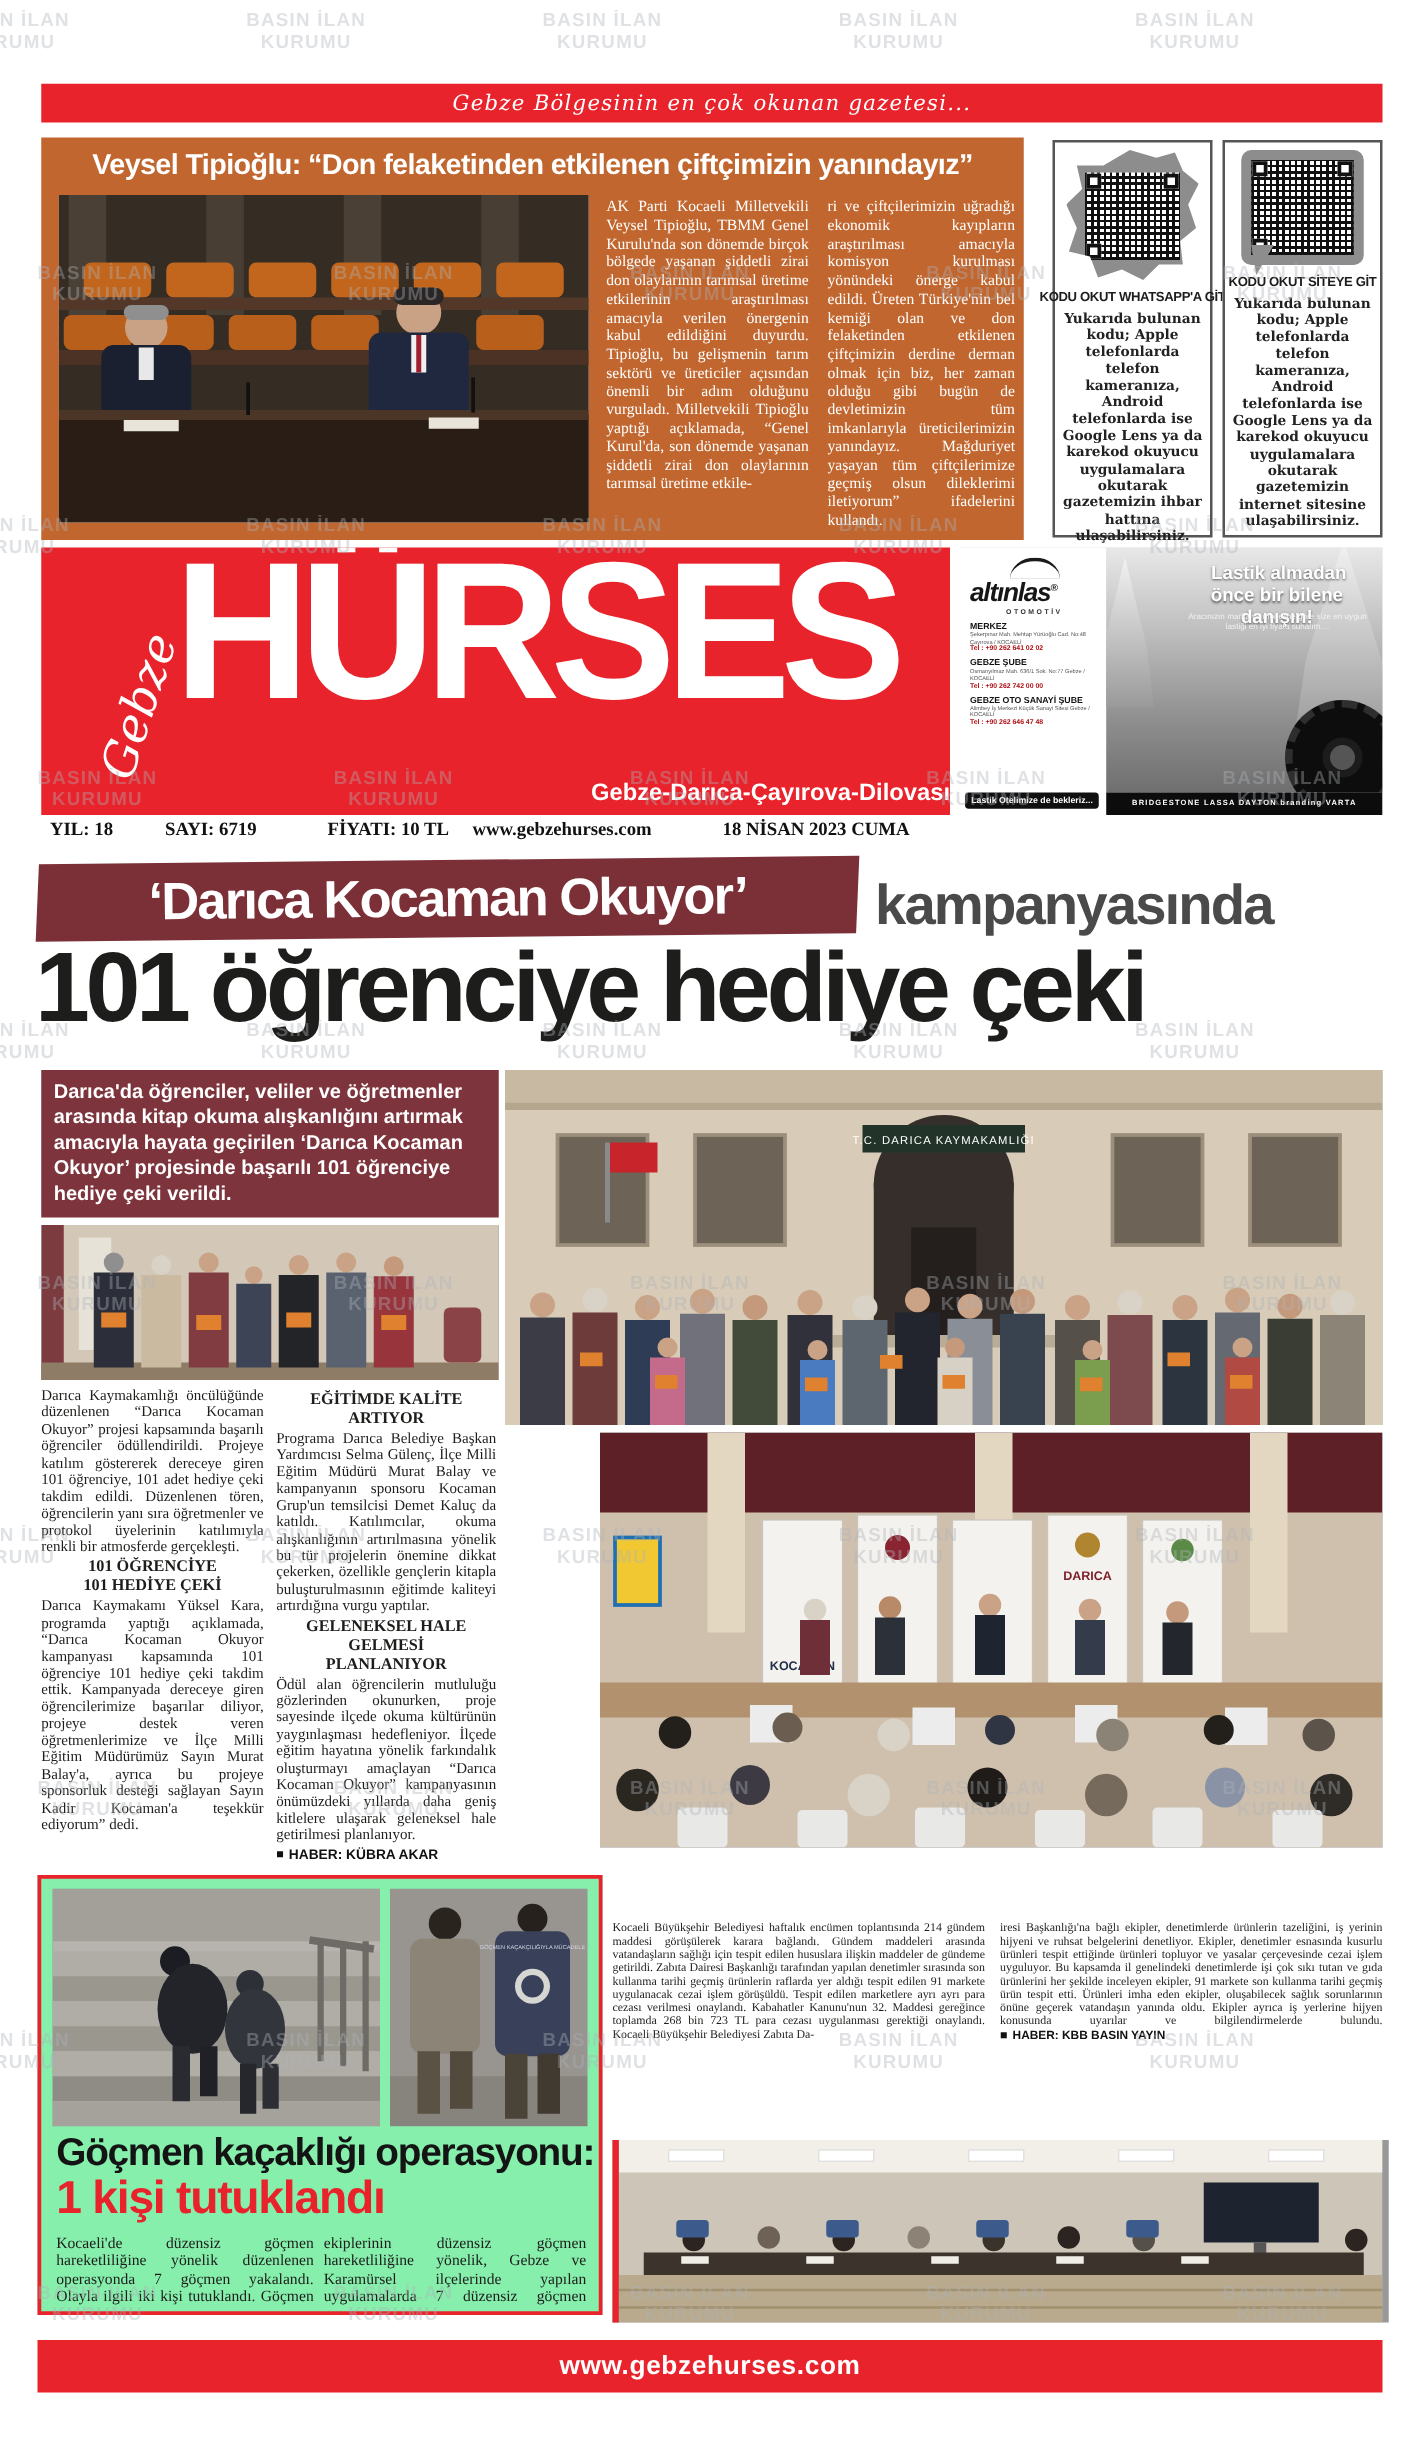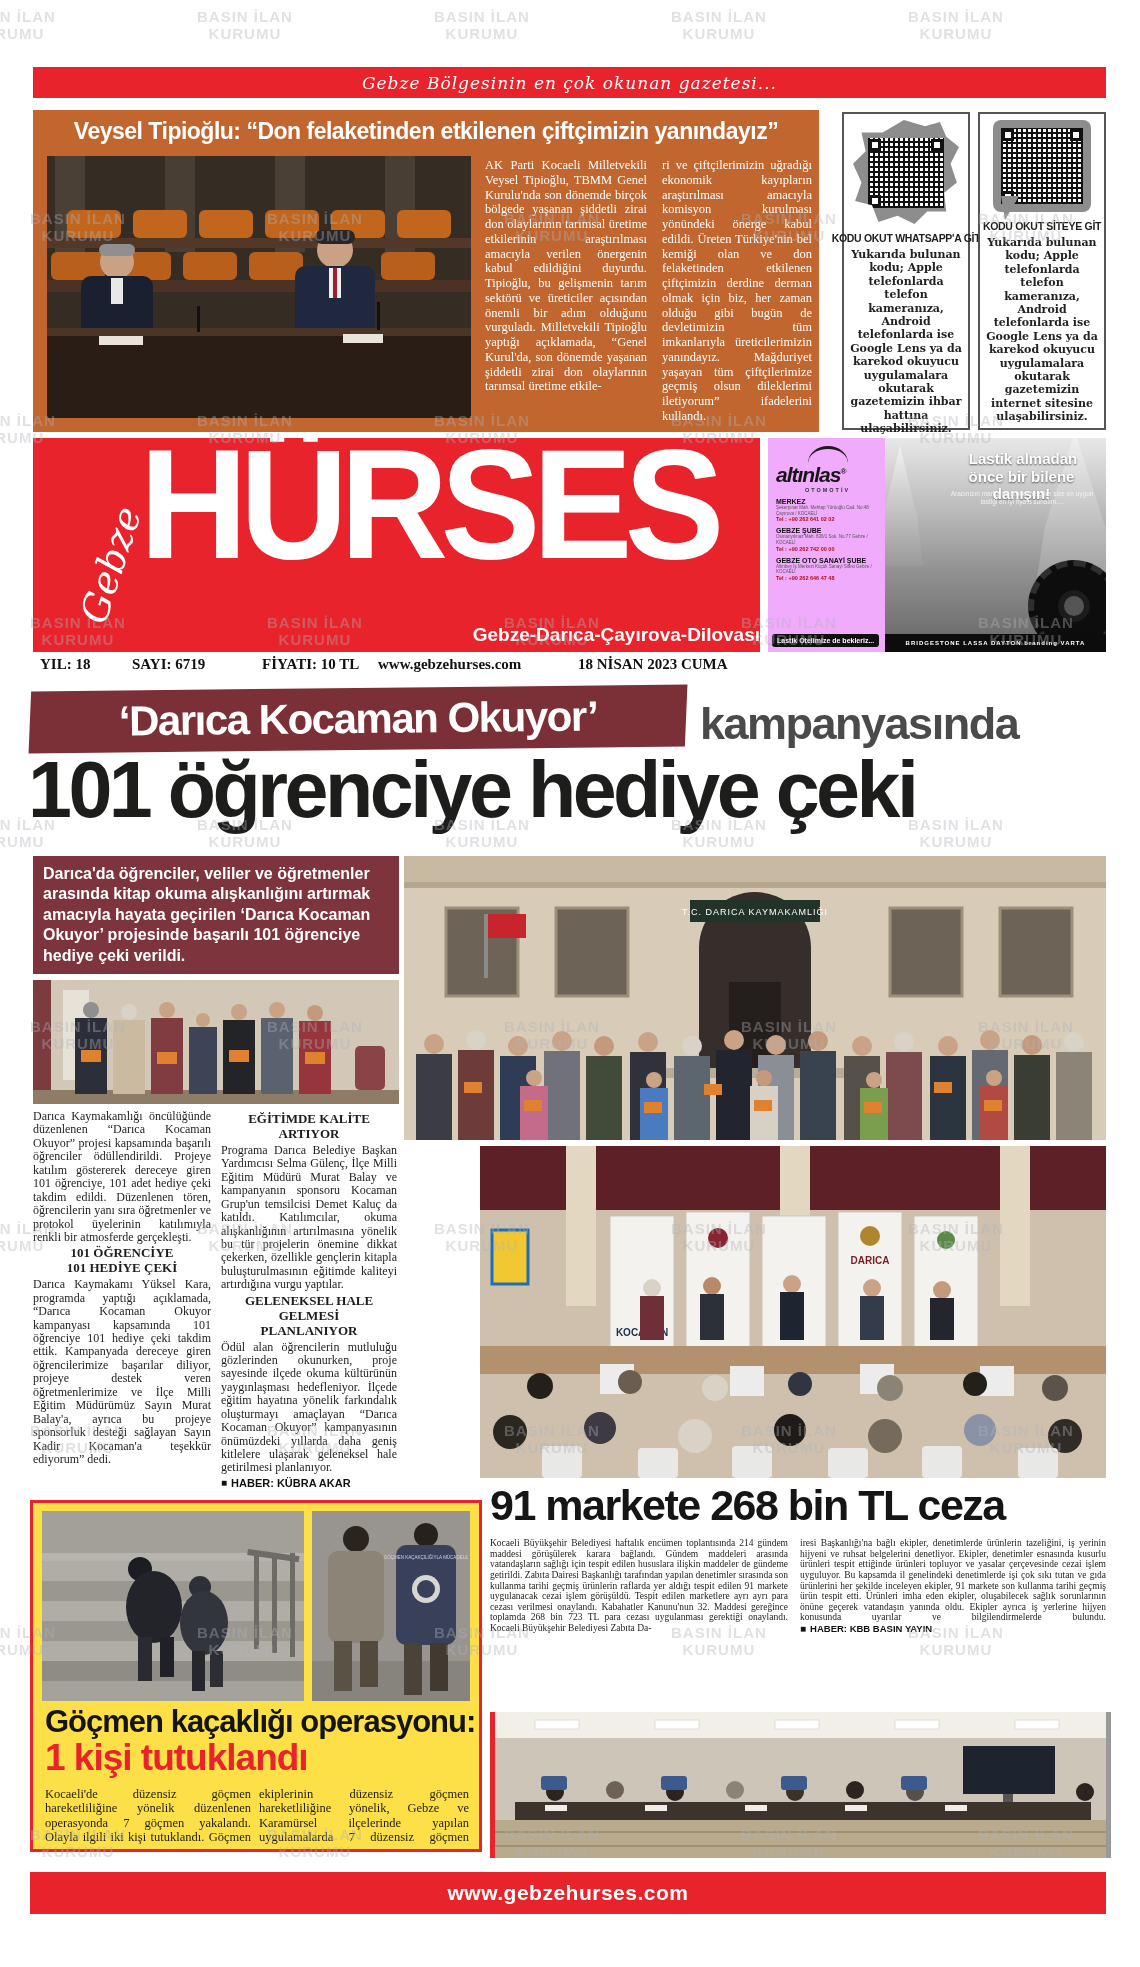--- a/index.html
+++ b/index.html
@@ -46,21 +46,21 @@
   
   .mast{left:33px;top:438px;width:727px;height:214px;background:#e8232b;overflow:hidden;}
   .gebze{position:absolute;left:18px;top:105px;color:#fff;font:italic 38px "DejaVu Serif",serif;
          transform:rotate(-72deg);transform-origin:center;}
   .hurses{position:absolute;left:70px;top:-12px;width:650px;text-align:center;color:#fff;
           font:bold 150px/1.05 "Liberation Sans",sans-serif;letter-spacing:-8px;transform:scaleY(1.04);}
   .mastsub{position:absolute;left:0;bottom:6px;width:100%;text-align:right;color:#fff;
            font:bold 19px "Liberation Sans",sans-serif;}
   
   .ad{left:768px;top:438px;width:338px;height:214px;background:#e4e2df;overflow:hidden;font-family:"Liberation Sans",sans-serif;}
-  .adpanel{position:absolute;left:0;top:0;width:117px;height:214px;background:#f0abfc;padding:6px 6px 0 8px;box-sizing:border-box;}
+  .adpanel{position:absolute;left:0;top:0;width:117px;height:214px;background:#ffffff;padding:6px 6px 0 8px;box-sizing:border-box;}
   .adbrand{font:bold italic 21px "Liberation Sans",sans-serif;color:#161616;letter-spacing:-1px;}
   .adbrand sup{font-size:8px;}
   .adwing{display:block;width:40px;height:14px;margin:2px auto 0;border-top:3px solid #1a1a1a;
           border-radius:50% 50% 0 0/100% 100% 0 0;}
   .adbrandsub{font:bold 5.5px "Liberation Sans",sans-serif;letter-spacing:2px;text-align:center;color:#333;}
   .adloc{margin-top:5px;}
   .adloc .t{font:bold 7px "Liberation Sans",sans-serif;color:#111;}
   .adloc .a{font:4.5px/1.25 "Liberation Sans",sans-serif;color:#555;}
   .adloc .p{font:bold 5.5px "Liberation Sans",sans-serif;color:#b01116;}
   .adpill{position:absolute;left:4px;bottom:5px;background:#101010;color:#fff;border-radius:3px;
@@ -105,21 +105,21 @@
   .mcol2{left:221px;width:176px;}
   .mcol p{margin:0 0 1px 0;}
   .msub{font:bold 13px/1.15 "Liberation Serif",serif;text-align:center;white-space:pre-line;margin:2px 0;}
   
   .markethl{left:490px;top:1484px;width:616px;font:bold 43px/1 "Liberation Sans",sans-serif;
             letter-spacing:-1.5px;color:#151515;white-space:nowrap;}
   .kcol{top:1538px;height:168px;font:9.5px/1.12 "Liberation Serif",serif;text-align:justify;overflow:hidden;}
   .kcol1{left:490px;width:298px;}
   .kcol2{left:800px;width:306px;}
   
-  .migrant{left:30px;top:1500px;width:452px;height:352px;border:3px solid #e8232b;box-sizing:border-box;background:#fde047;}
+  .migrant{left:30px;top:1500px;width:452px;height:352px;border:3px solid #e8232b;box-sizing:border-box;background:#86efac;}
   .mphoto1{left:9px;top:8px;width:262px;height:190px;}
   .mphoto2{left:279px;top:8px;width:158px;height:190px;}
   .mh1{left:12px;top:203px;font:bold 31px/1 "Liberation Sans",sans-serif;letter-spacing:-1px;color:#141414;white-space:nowrap;}
   .mh2{left:12px;top:236px;font:bold 37px/1 "Liberation Sans",sans-serif;letter-spacing:-1px;color:#e8232b;}
   .gcol{top:284px;height:60px;font:12.5px/1.15 "Liberation Serif",serif;text-align:justify;overflow:hidden;}
   .gcol1{left:12px;width:206px;}
   .gcol2{left:226px;width:210px;}
   
   .footer{left:30px;top:1872px;width:1076px;height:42px;background:#e8232b;display:flex;align-items:center;justify-content:center;}
   .footer span{color:#fff;font:bold 21px "Liberation Sans",sans-serif;letter-spacing:.5px;}
@@ -456,21 +456,20 @@
           <rect x="62" y="300" width="40" height="32" rx="4"></rect>
           <rect x="158" y="302" width="40" height="30" rx="4"></rect>
           <rect x="252" y="300" width="40" height="32" rx="4"></rect>
           <rect x="348" y="302" width="40" height="30" rx="4"></rect>
           <rect x="442" y="300" width="40" height="32" rx="4"></rect>
           <rect x="538" y="302" width="40" height="30" rx="4"></rect>
         </g>
     </svg>
   </div>
 
-  <div class="abs markethl">91 markete 268 bin TL ceza</div>
   <div class="abs kcol kcol1">Kocaeli Büyükşehir Belediyesi haftalık encümen toplantısında 214 gündem maddesi görüşülerek karara bağlandı. Gündem maddeleri arasında vatandaşların sağlığı için tespit edilen hususlara ilişkin maddeler de gündeme getirildi. Zabıta Dairesi Başkanlığı tarafından yapılan denetimler sırasında son kullanma tarihi geçmiş ürünlerin raflarda yer aldığı tespit edilen 91 markete uygulanacak cezai işlem görüşüldü. Tespit edilen marketlere ayrı ayrı para cezası verilmesi onaylandı. Kabahatler Kanunu'nun 32. Maddesi gereğince toplamda 268 bin 723 TL para cezası uygulanması gerektiği onaylandı. Kocaeli Büyükşehir Belediyesi Zabıta Da-</div>
   <div class="abs kcol kcol2">
     <span>iresi Başkanlığı'na bağlı ekipler, denetimlerde ürünlerin tazeliğini, iş yerinin hijyeni ve ruhsat belgelerini denetliyor. Ekipler, denetimler esnasında kusurlu ürünleri tespit ettiğinde ürünleri topluyor ve yasalar çerçevesinde cezai işlem uyguluyor. Bu kapsamda il genelindeki denetimlerde işi çok sıkı tutan ve gıda ürünlerini her şekilde inceleyen ekipler, 91 markete son kullanma tarihi geçmiş ürün tespit etti. Ürünleri imha eden ekipler, oluşabilecek sağlık sorunlarının önüne geçerek vatandaşın yanında oldu. Ekipler ayrıca iş yerlerine hijyen konusunda uyarılar ve bilgilendirmelerde bulundu.</span>
     <div class="byline" style="font-size:9.5px;">
       <span class="sq">■</span>
       <span>HABER: KBB BASIN YAYIN</span>
     </div>
   </div>
   <div class="abs photo meetphoto">
     <svg width="611" height="146" viewBox="0 0 611 146" preserveAspectRatio="none">

